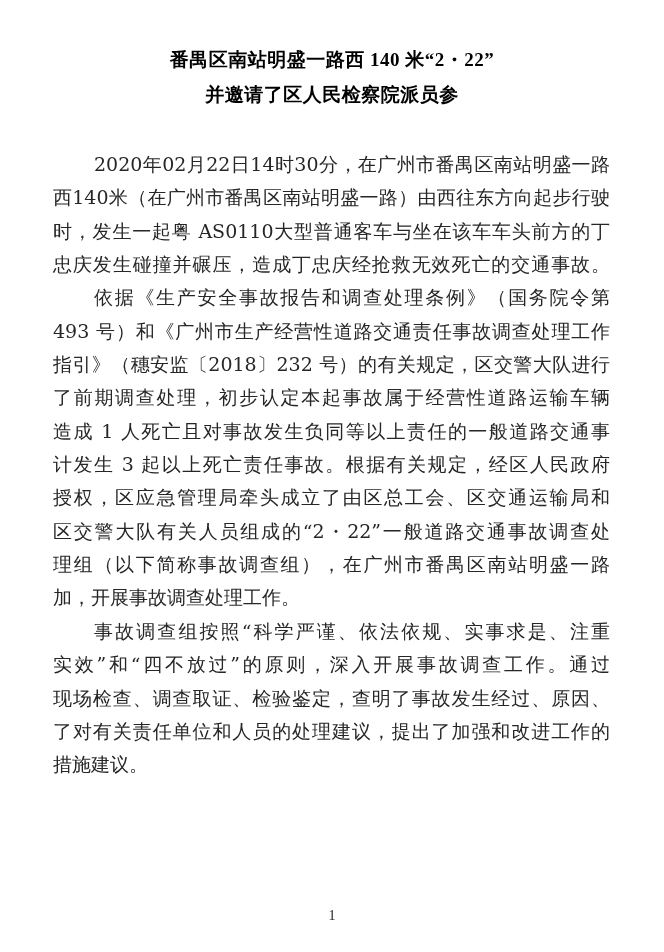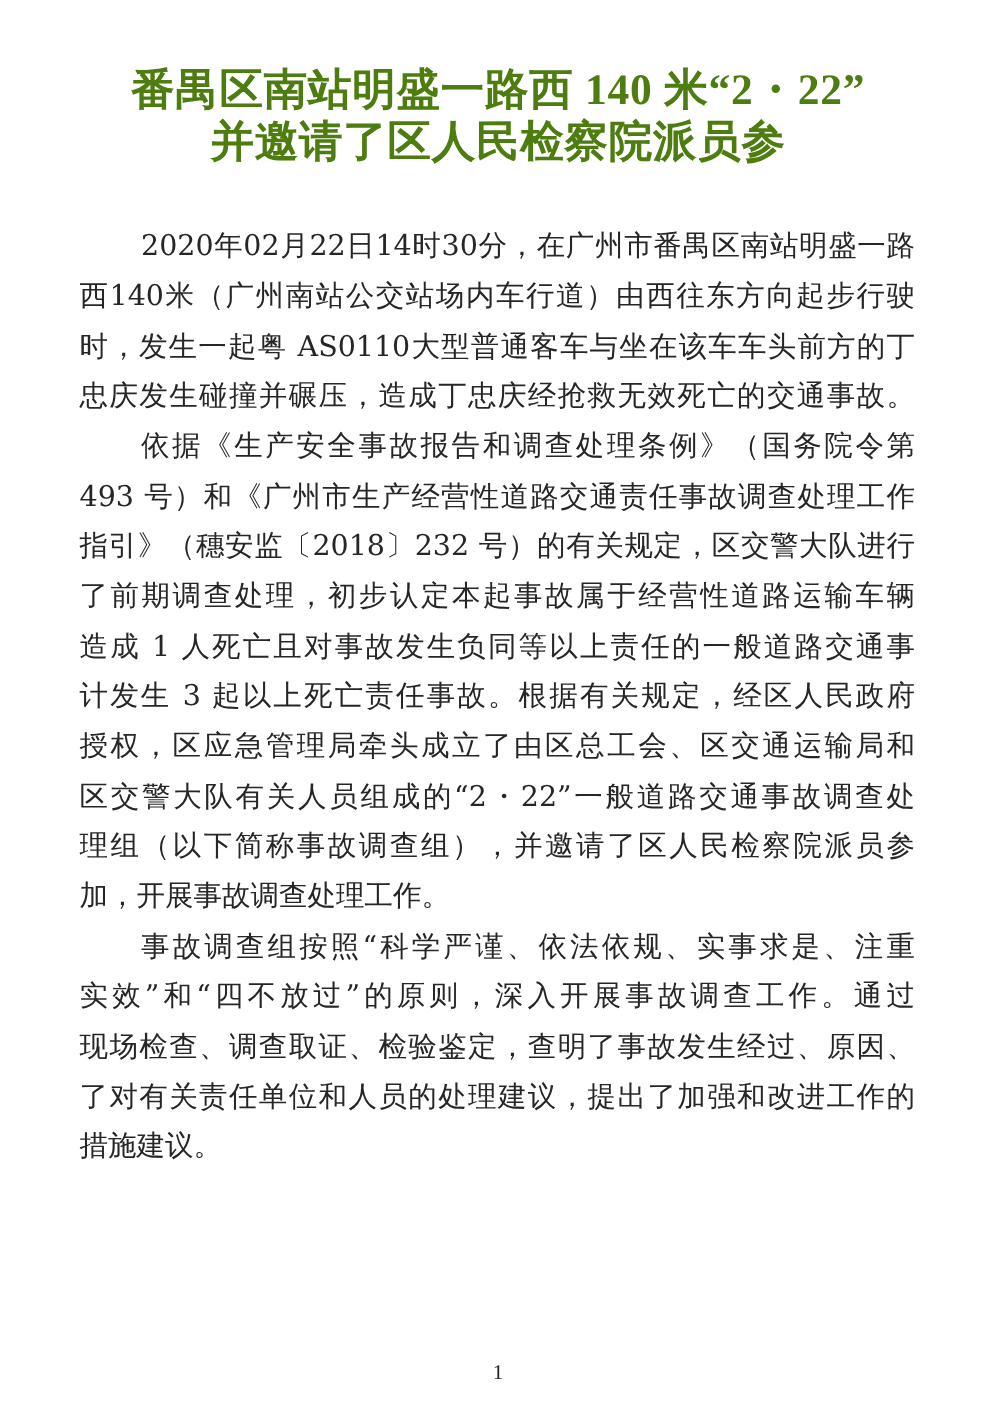--- a/index.html
+++ b/index.html
@@ -22,23 +22,23 @@
       height: 952px;
       background: #ffffff;
     }
     .title {
       position: absolute;
       left: 0;
       width: 664px;
       text-align: center;
       font-family: "Liberation Serif", "DejaVu Serif", serif;
       font-weight: bold;
-      font-size: 29px;
+      font-size: 19px;
       line-height: 36px;
-      color: #4d7c0f;
+      color: #000000;
       letter-spacing: 0.5px;
     }
     .title-1 { top: 42px; }
     .title-2 { top: 77px; }
 
     .body-text {
       position: absolute;
       left: 53px;
       top: 148px;
       width: 557px;
@@ -78,35 +78,35 @@
 
 <div class="page">
 
   <div class="title title-1">番禺区南站明盛一路西 140 米“2・22”</div>
   <div class="title title-2">并邀请了区人民检察院派员参</div>
 
   <div class="body-text">
 
     <div>
       <div class="line indent">2020年02月22日14时30分，在广州市番禺区南站明盛一路</div>
-      <div class="line">西140米（广州南站公交站场内车行道）由西往东方向起步行驶</div>
+      <div class="line">西140米（在广州市番禺区南站明盛一路）由西往东方向起步行驶</div>
       <div class="line">时，发生一起粤 AS0110大型普通客车与坐在该车车头前方的丁</div>
       <div class="line">忠庆发生碰撞并碾压，造成丁忠庆经抢救无效死亡的交通事故。</div>
     </div>
 
     <div>
       <div class="line indent">依据《生产安全事故报告和调查处理条例》（国务院令第</div>
       <div class="line">493 号）和《广州市生产经营性道路交通责任事故调查处理工作</div>
       <div class="line">指引》（穗安监〔2018〕232 号）的有关规定，区交警大队进行</div>
       <div class="line">了前期调查处理，初步认定本起事故属于经营性道路运输车辆</div>
       <div class="line">造成 1 人死亡且对事故发生负同等以上责任的一般道路交通事</div>
       <div class="line">计发生 3 起以上死亡责任事故。根据有关规定，经区人民政府</div>
       <div class="line">授权，区应急管理局牵头成立了由区总工会、区交通运输局和</div>
       <div class="line">区交警大队有关人员组成的“2・22”一般道路交通事故调查处</div>
-      <div class="line">理组（以下简称事故调查组），并邀请了区人民检察院派员参</div>
+      <div class="line">理组（以下简称事故调查组），在广州市番禺区南站明盛一路</div>
       <div class="line last">加，开展事故调查处理工作。</div>
     </div>
 
     <div>
       <div class="line indent">事故调查组按照“科学严谨、依法依规、实事求是、注重</div>
       <div class="line">实效”和“四不放过”的原则，深入开展事故调查工作。通过</div>
       <div class="line">现场检查、调查取证、检验鉴定，查明了事故发生经过、原因、</div>
       <div class="line">了对有关责任单位和人员的处理建议，提出了加强和改进工作的</div>
       <div class="line last">措施建议。</div>
     </div>

